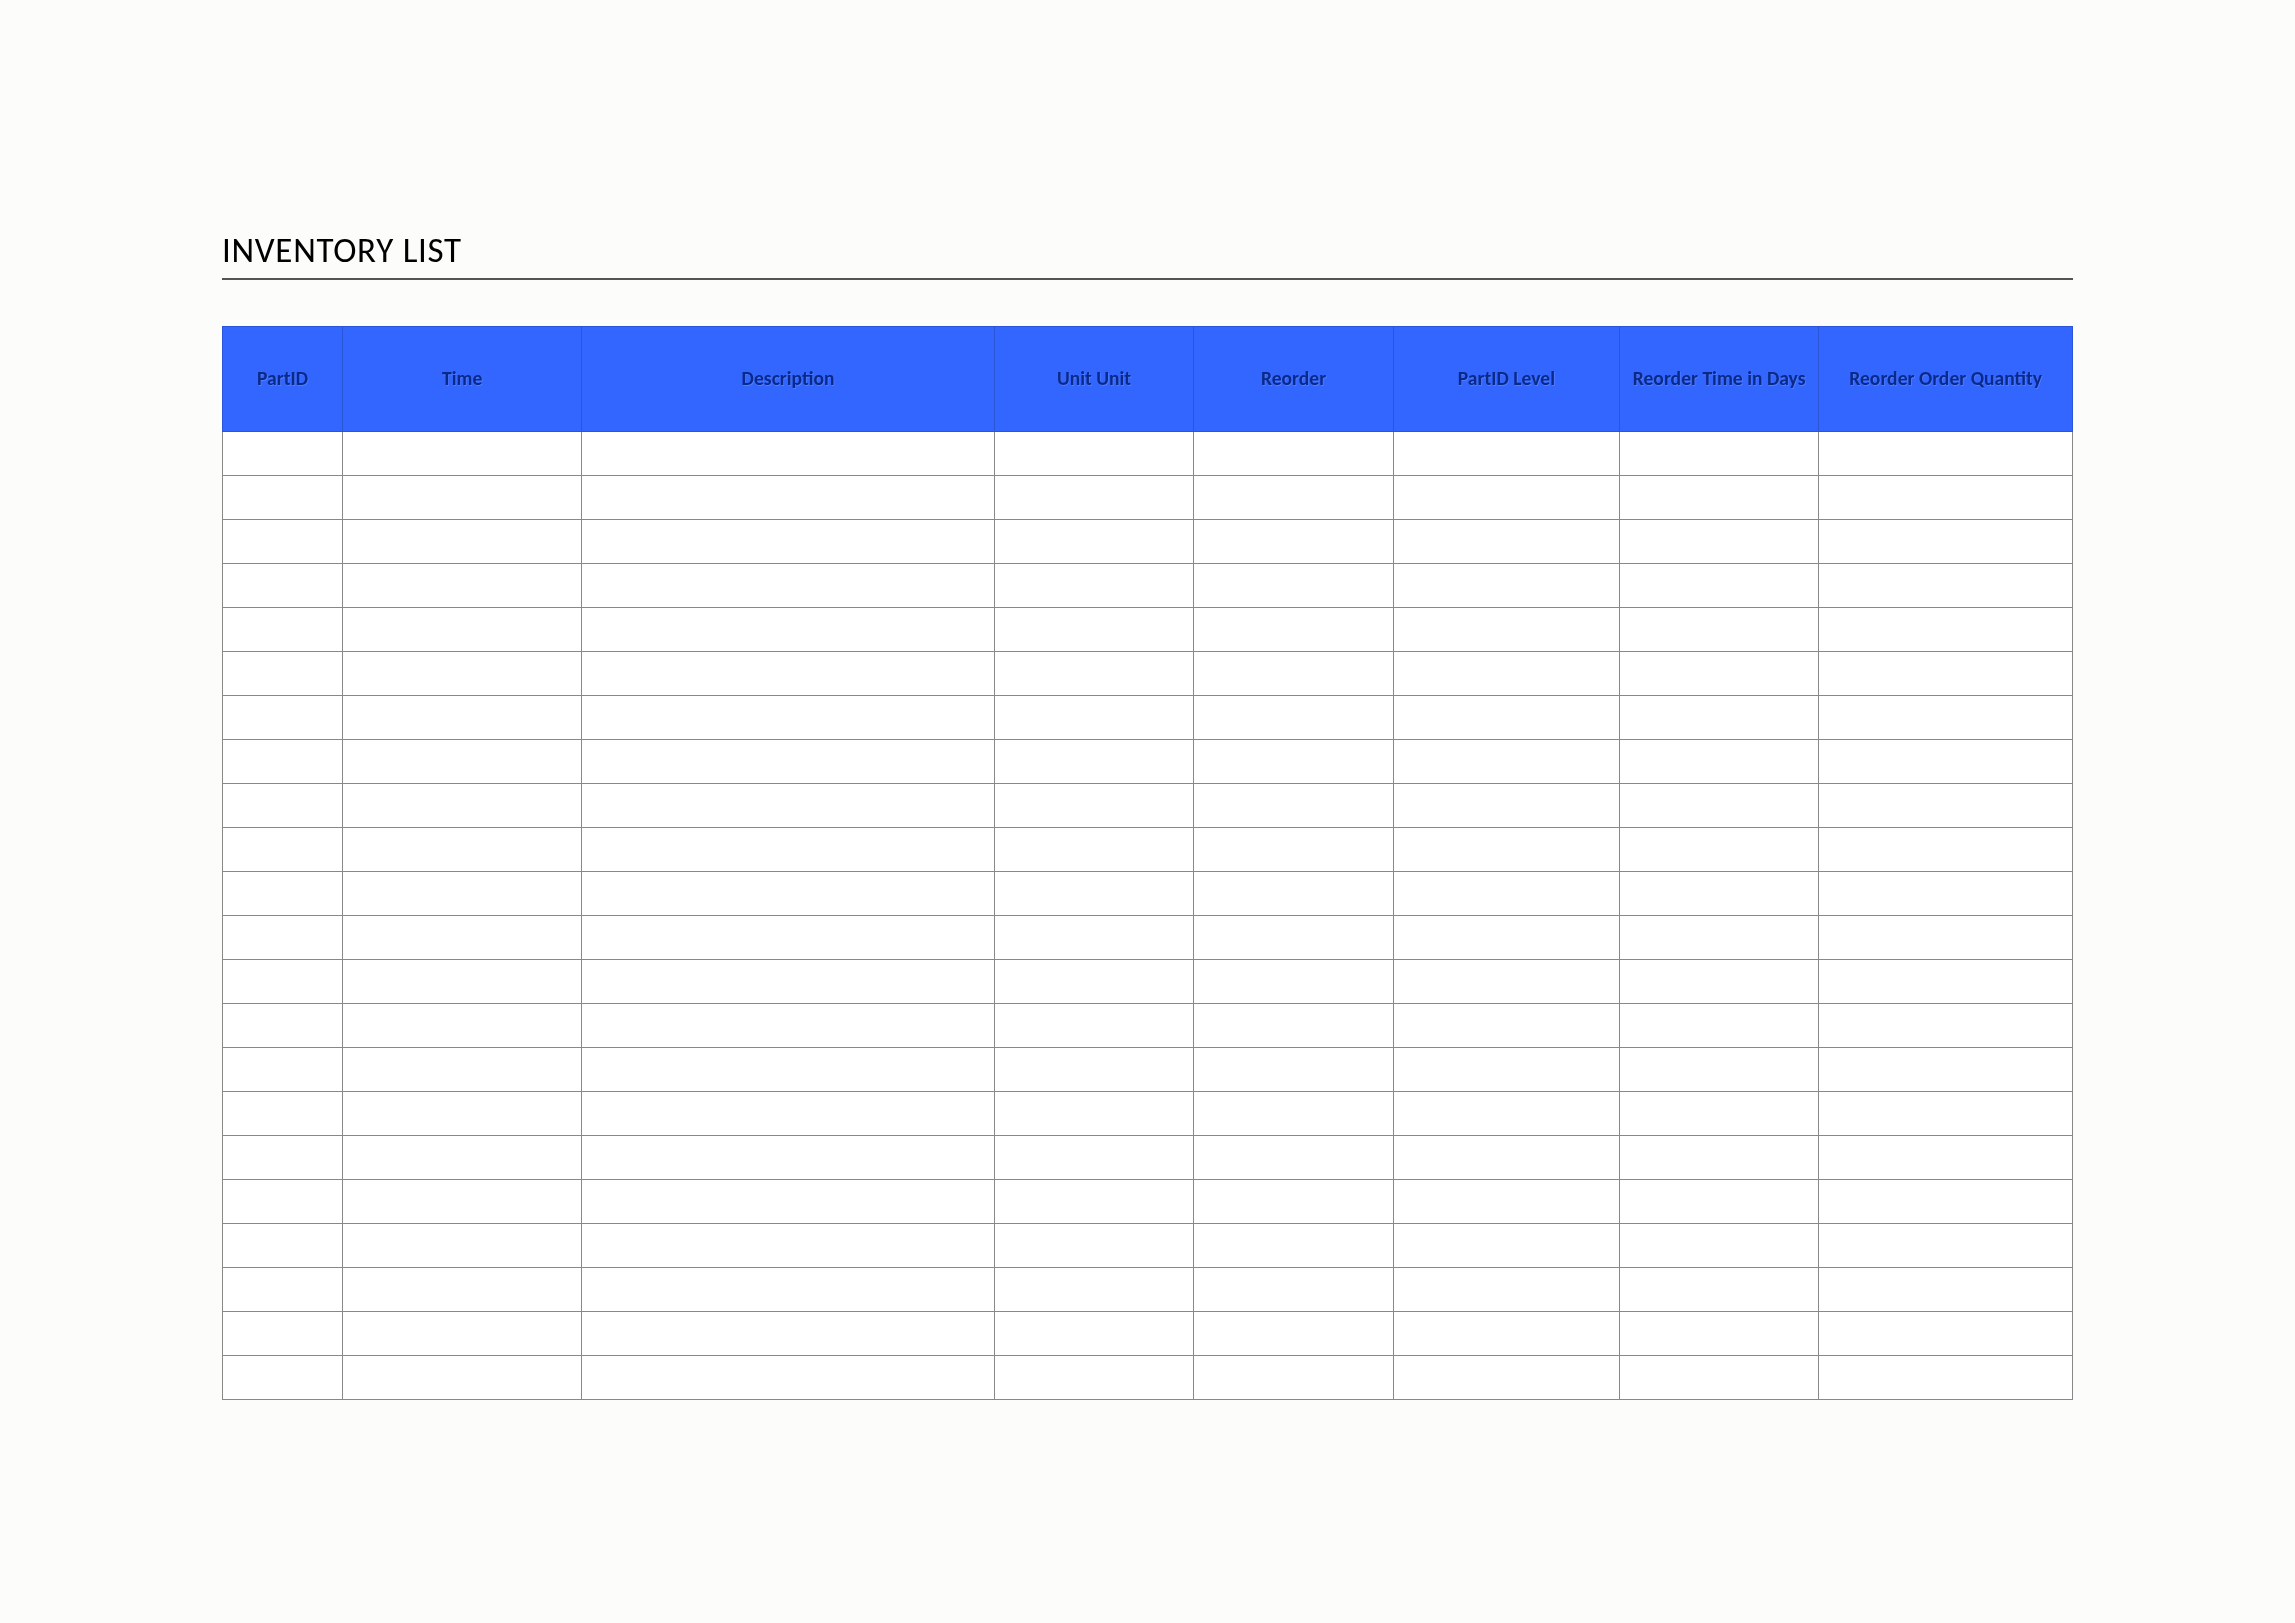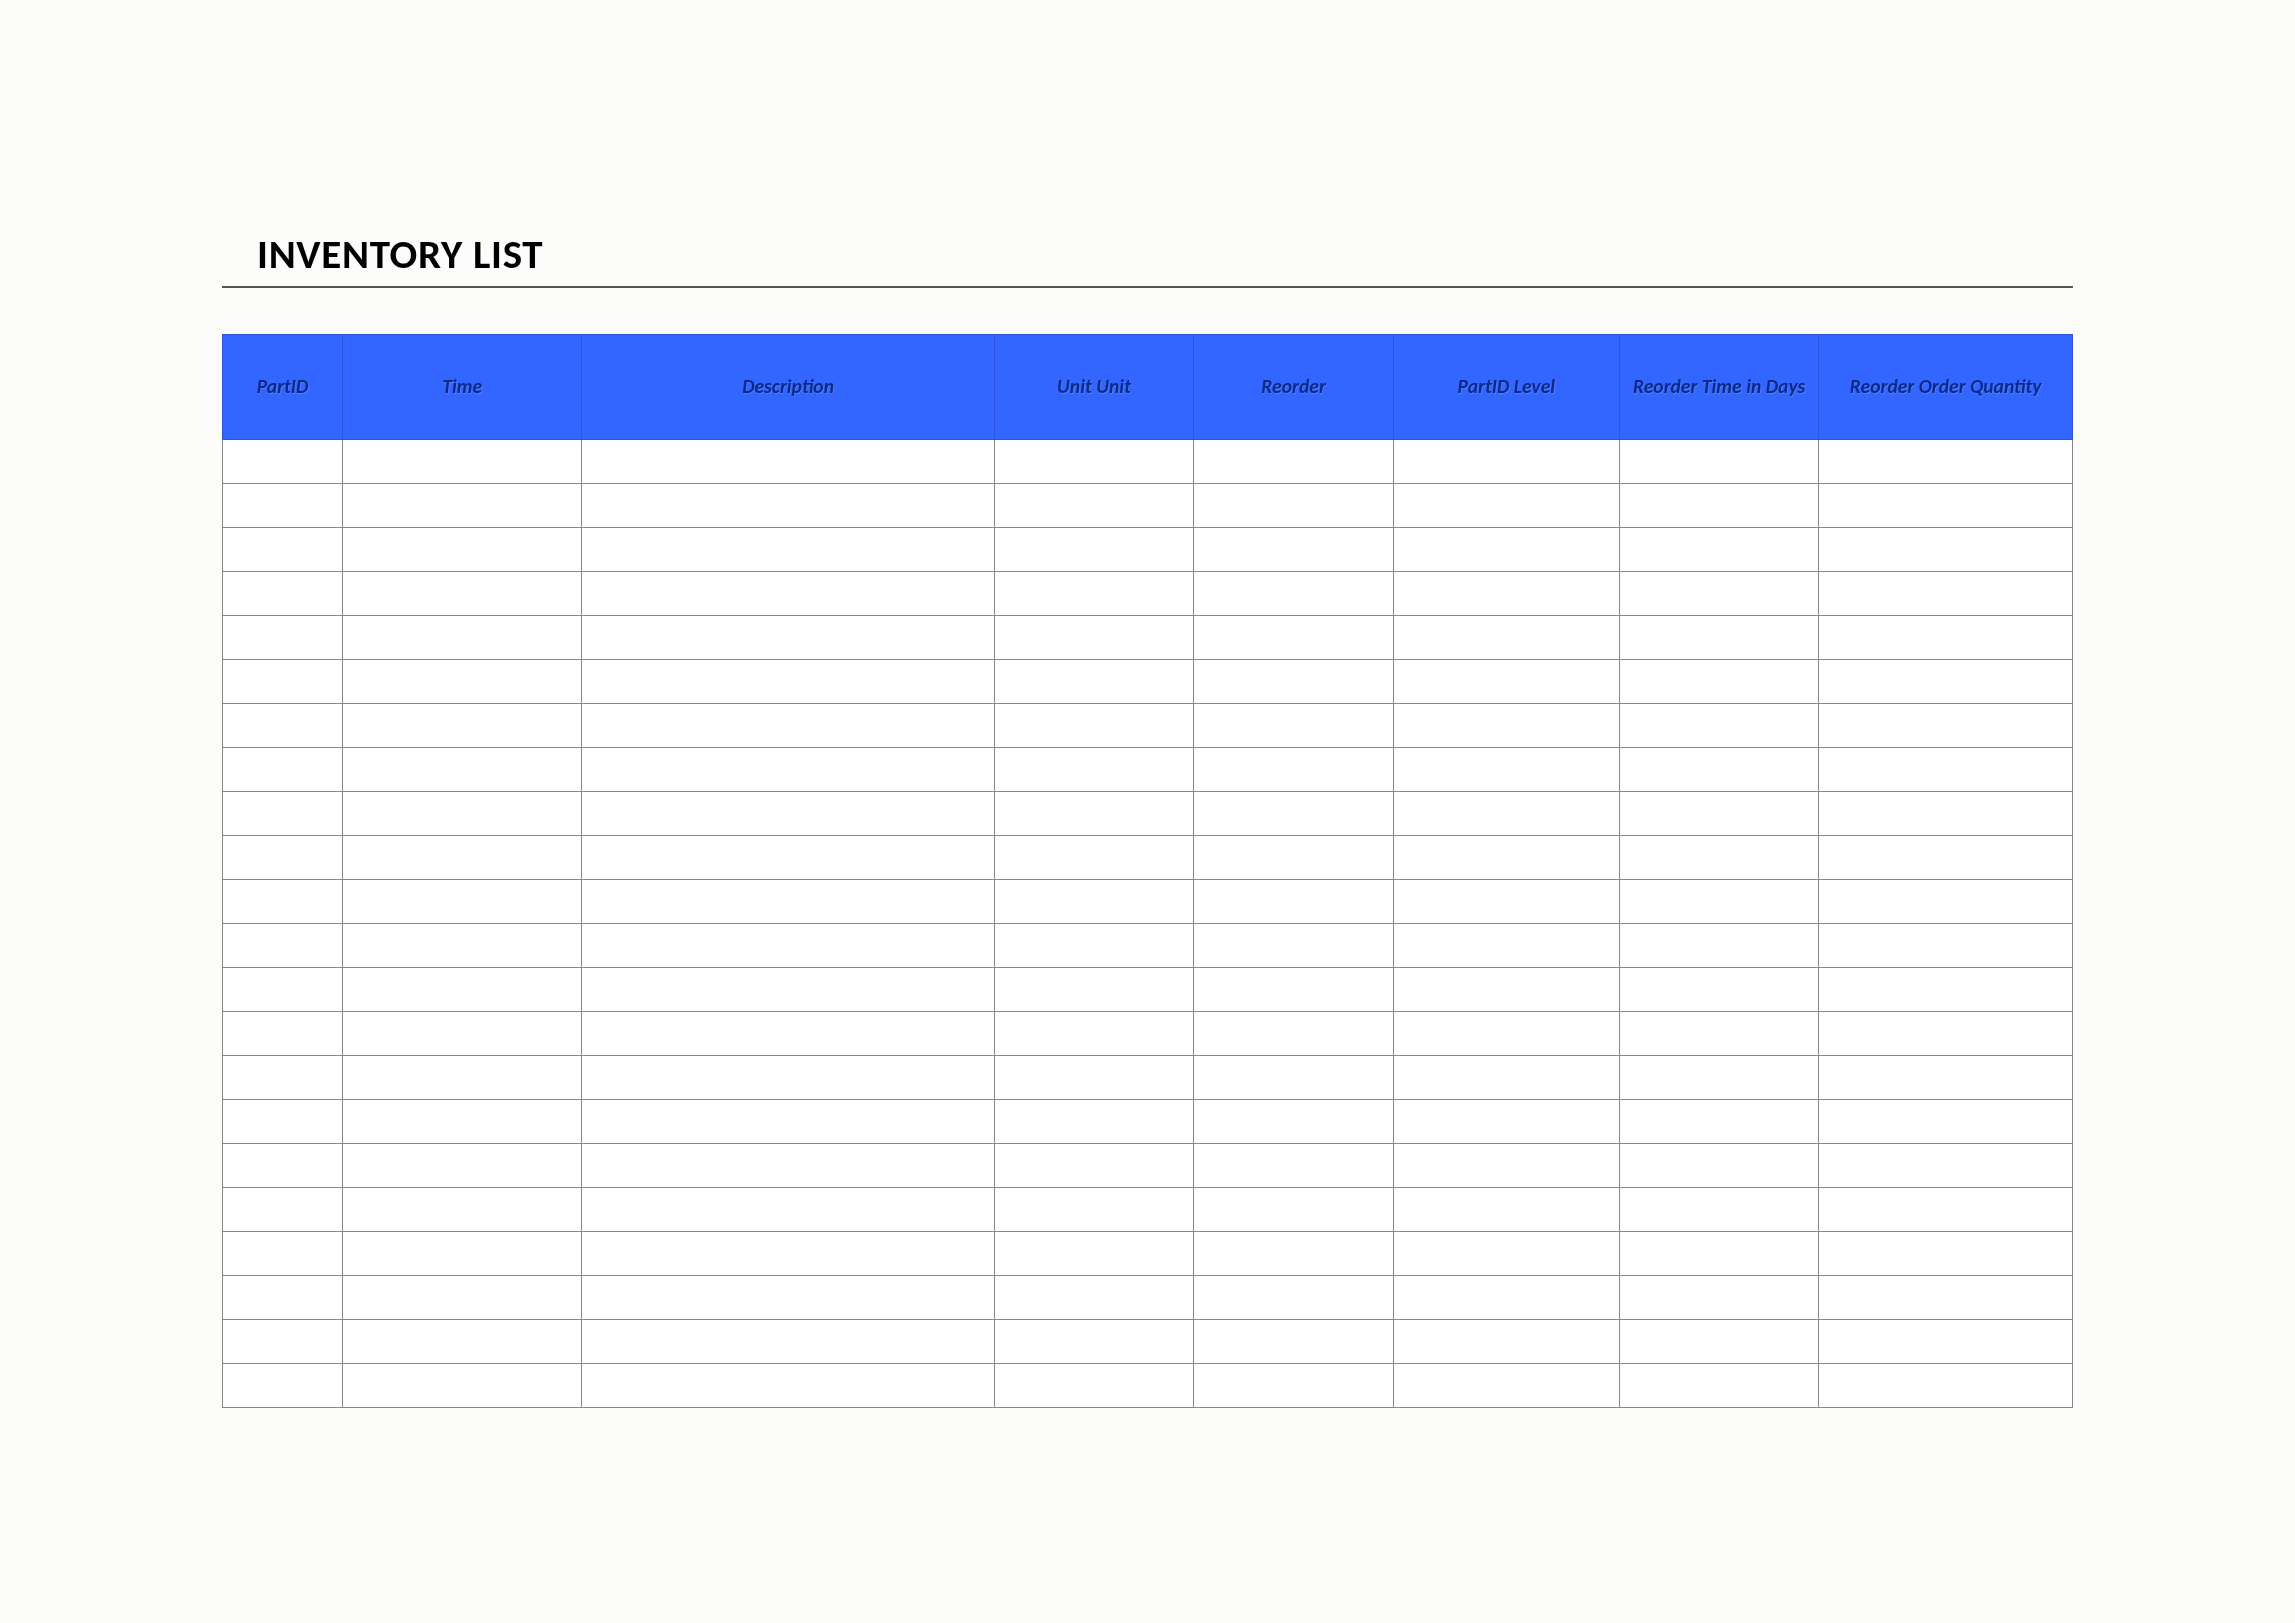--- a/index.html
+++ b/index.html
@@ -15,31 +15,29 @@
       left: 222px;
       top: 229px;
       width: 1851px;
     }
     .title-wrap {
       border-bottom: 2px solid #555;
       padding-bottom: 6.5px;
       margin-bottom: 46px;
     }
     .title {
-      font-size: 41px;
-      font-weight: bold;
+      font-size: 35px;
+      font-weight: normal;
       color: #000;
       letter-spacing: 0.7px;
-      margin-left: 35px;
     }
     table.inventory {
       width: 100%;
       border-collapse: collapse;
       table-layout: fixed;
-      font-style: italic;
     }
     table.inventory th {
       background: #3366ff;
       color: #0a2a8a;
       font-weight: bold;
       font-size: 19.6px;
       padding: 11.8px 5.2px;
       height: 105px;
       text-align: center;
       vertical-align: middle;

